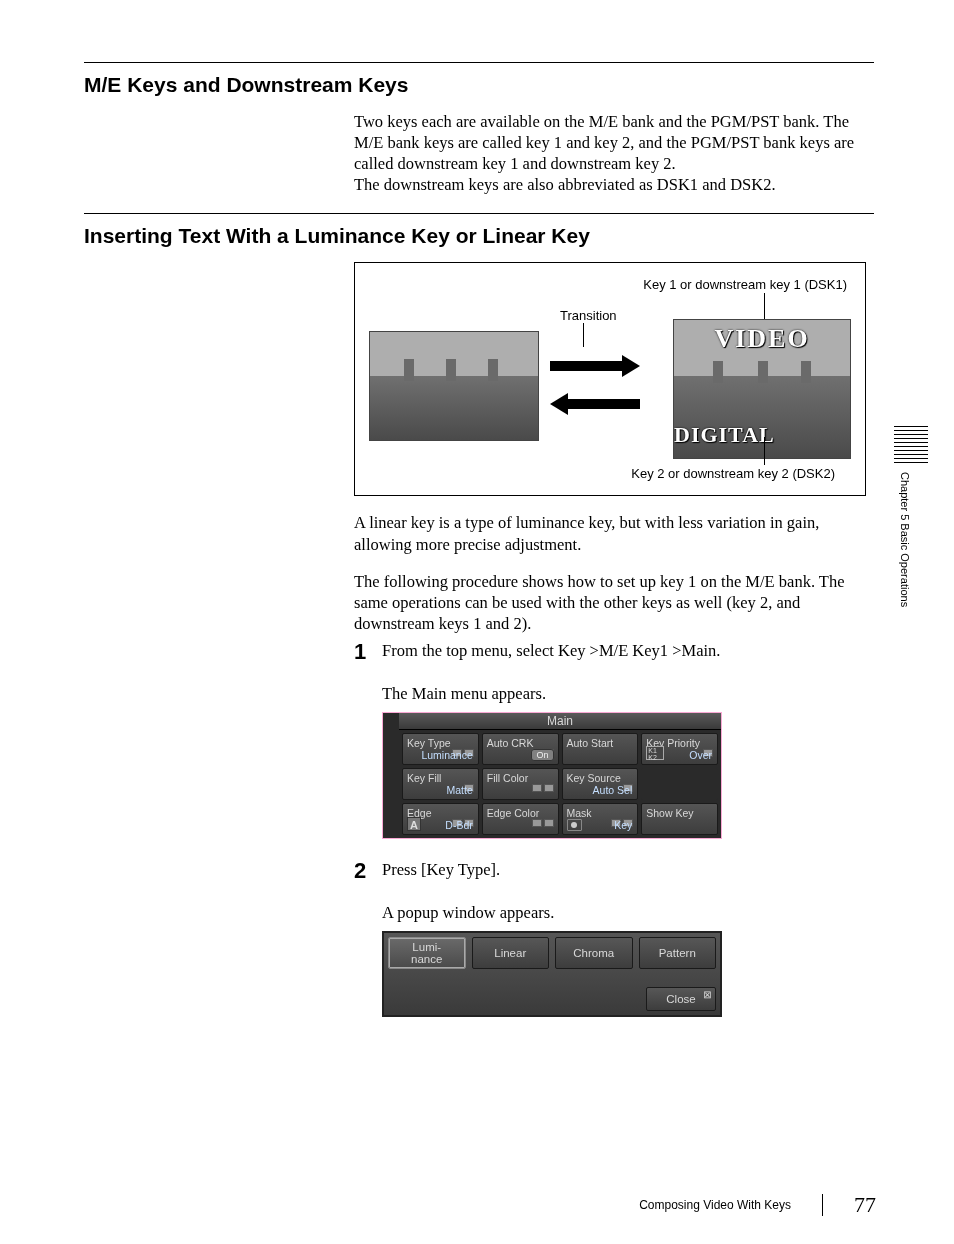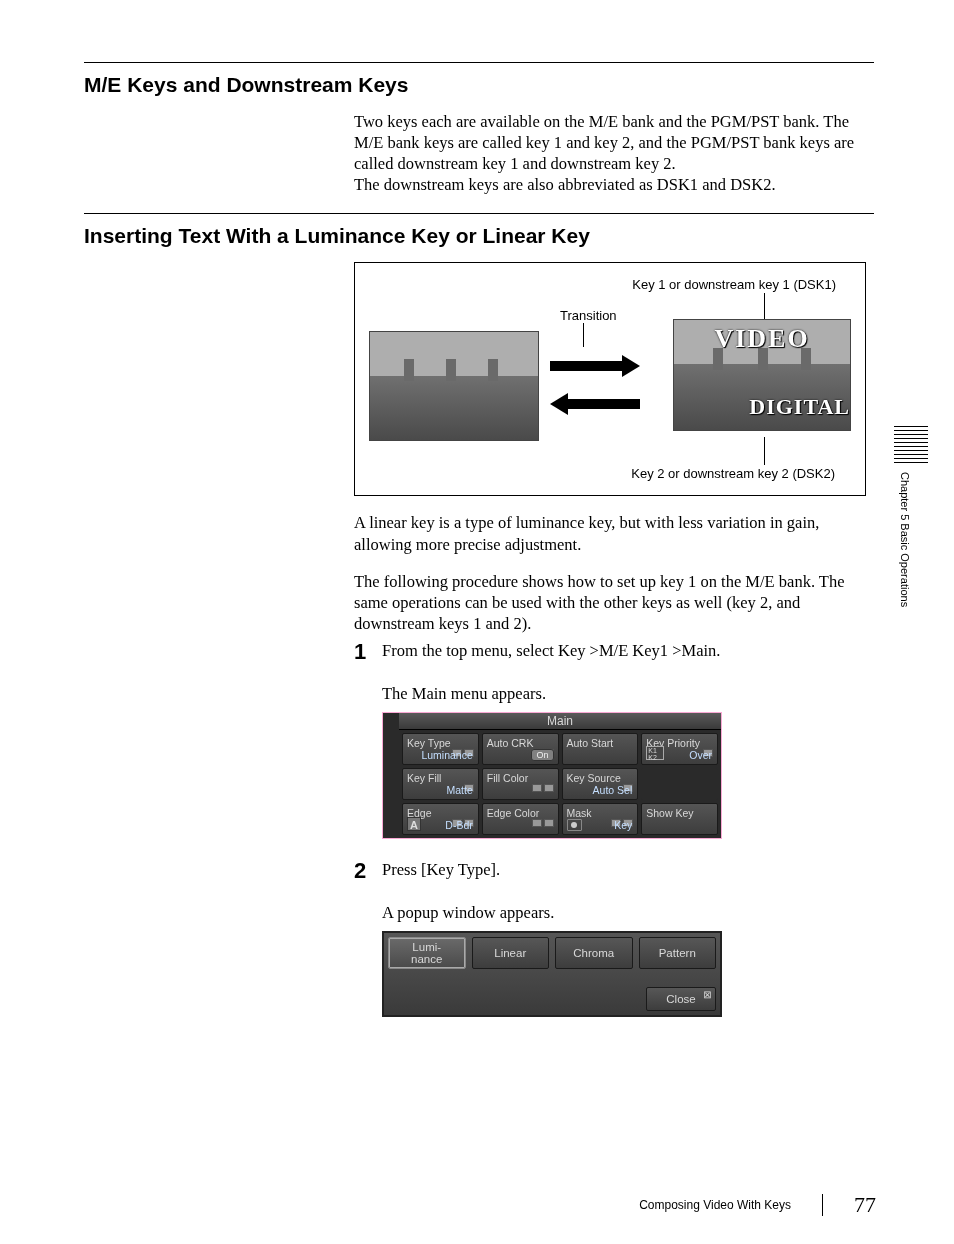--- a/index.html
+++ b/index.html
@@ -75,48 +75,48 @@
     border: 1px solid #444;
     top: 68px;
     left: 14px;
     overflow: hidden;
   }
   .diag-video.right {
     left: auto;
     right: 14px;
     top: 56px;
     width: 178px;
-    height: 112px;
+    height: 140px;
   }
   .sky { height: 40%; background: #aeaeae; }
   .bldg {
     position: absolute; bottom: 0; left: 0; right: 0; top: 40%;
     background: linear-gradient(#707070,#4a4a4a);
   }
   .tower {
     position: absolute; bottom: 55%; width: 10px; height: 22px;
     background: #6a6a6a;
   }
   .overlay-title {
     position: absolute;
     font-family: "Times New Roman", serif;
     font-weight: bold;
     color: #fff;
     text-shadow: 0 0 2px #000, 1px 1px 1px #000;
     letter-spacing: 2px;
   }
   .ov-top { top: 4px; left: 0; right: 0; text-align: center; font-size: 26px; }
-  .ov-bot { bottom: 10px; left: 0; right: 0; text-align: right; font-size: 22px; letter-spacing: 1px; }
+  .ov-bot { bottom: 10px; left: 0; right: 0; text-align: left; font-size: 22px; letter-spacing: 1px; }
 
   .annot {
     position: absolute;
     font-family: Arial, Helvetica, sans-serif;
     font-size: 13px;
   }
-  .annot-top { top: 14px; right: 29px; text-align: center; }
+  .annot-top { top: 14px; right: 18px; text-align: center; }
   .annot-trans { top: 45px; left: 205px; }
   .annot-bot { bottom: 14px; right: 30px; text-align: right; }
   .leader {
     position: absolute;
     background: #000;
     width: 1px;
   }
   .arrow {
     position: absolute;
     left: 195px;

